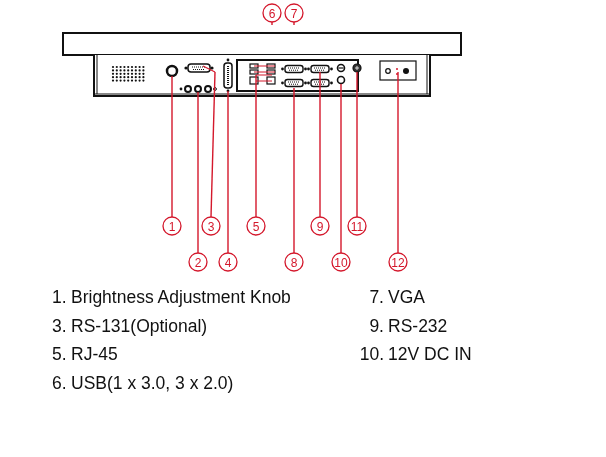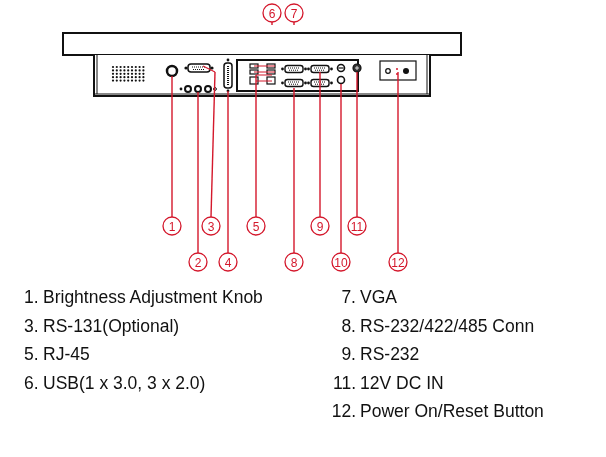--- a/index.html
+++ b/index.html
@@ -1,19 +1,19 @@
 <!DOCTYPE html>
 <html><head>
 <meta charset="utf-8">
 <style>
   html,body{margin:0;padding:0;background:#fff;}
   body{width:606px;height:457px;position:relative;overflow:hidden;font-family:"Liberation Sans",sans-serif;}
   #diagram{position:absolute;left:0;top:0;width:606px;height:275px;}
   .legend{position:absolute;font-size:17.5px;color:#111;line-height:28.6px;}
-  .legend .row{white-space:nowrap;height:28.6px;}
+  .legend .row{white-space:nowrap;height:28.6px;margin-left:28px;}
   .legend .num{display:inline-block;}
   #legend-left{left:24px;top:283px;}
   #legend-left .num{width:19px;}
   #legend-right{left:314px;top:283px;}
   #legend-right .num{display:inline-block;width:42px;text-align:right;margin-right:4px;}
   .req{color:#d32a3a;font-size:14px;vertical-align:top;}
   .callout-text{font-family:"Liberation Sans",sans-serif;font-size:12px;fill:#d4182c;text-anchor:middle;dominant-baseline:central;}
 </style>
 </head>
 <body>
@@ -225,17 +225,15 @@
 </svg>
 
 <div id="legend-left" class="legend">
     <div class="row"><span class="num">1.</span><span>Brightness Adjustment Knob</span></div>
     <div class="row"><span class="num">3.</span><span>RS-131(Optional)</span></div>
     <div class="row"><span class="num">5.</span><span>RJ-45</span></div>
     <div class="row"><span class="num">6.</span><span>USB(1 x 3.0, 3 x 2.0)</span></div>
   </div>
 <div id="legend-right" class="legend">
     <div class="row"><span class="num">7.</span><span>VGA</span></div>
-    <div class="row"><span class="num">8.</span><span>RS-232/422/485 Conn</span></div>
     <div class="row"><span class="num">9.</span><span>RS-232</span></div>
-    <div class="row"><span class="num">11.</span><span>12V DC IN</span></div>
-    <div class="row"><span class="num">12.</span><span>Power On/Reset Button</span></div>
+    <div class="row"><span class="num">10.</span><span>12V DC IN</span></div>
   </div>
 
 </body></html>

